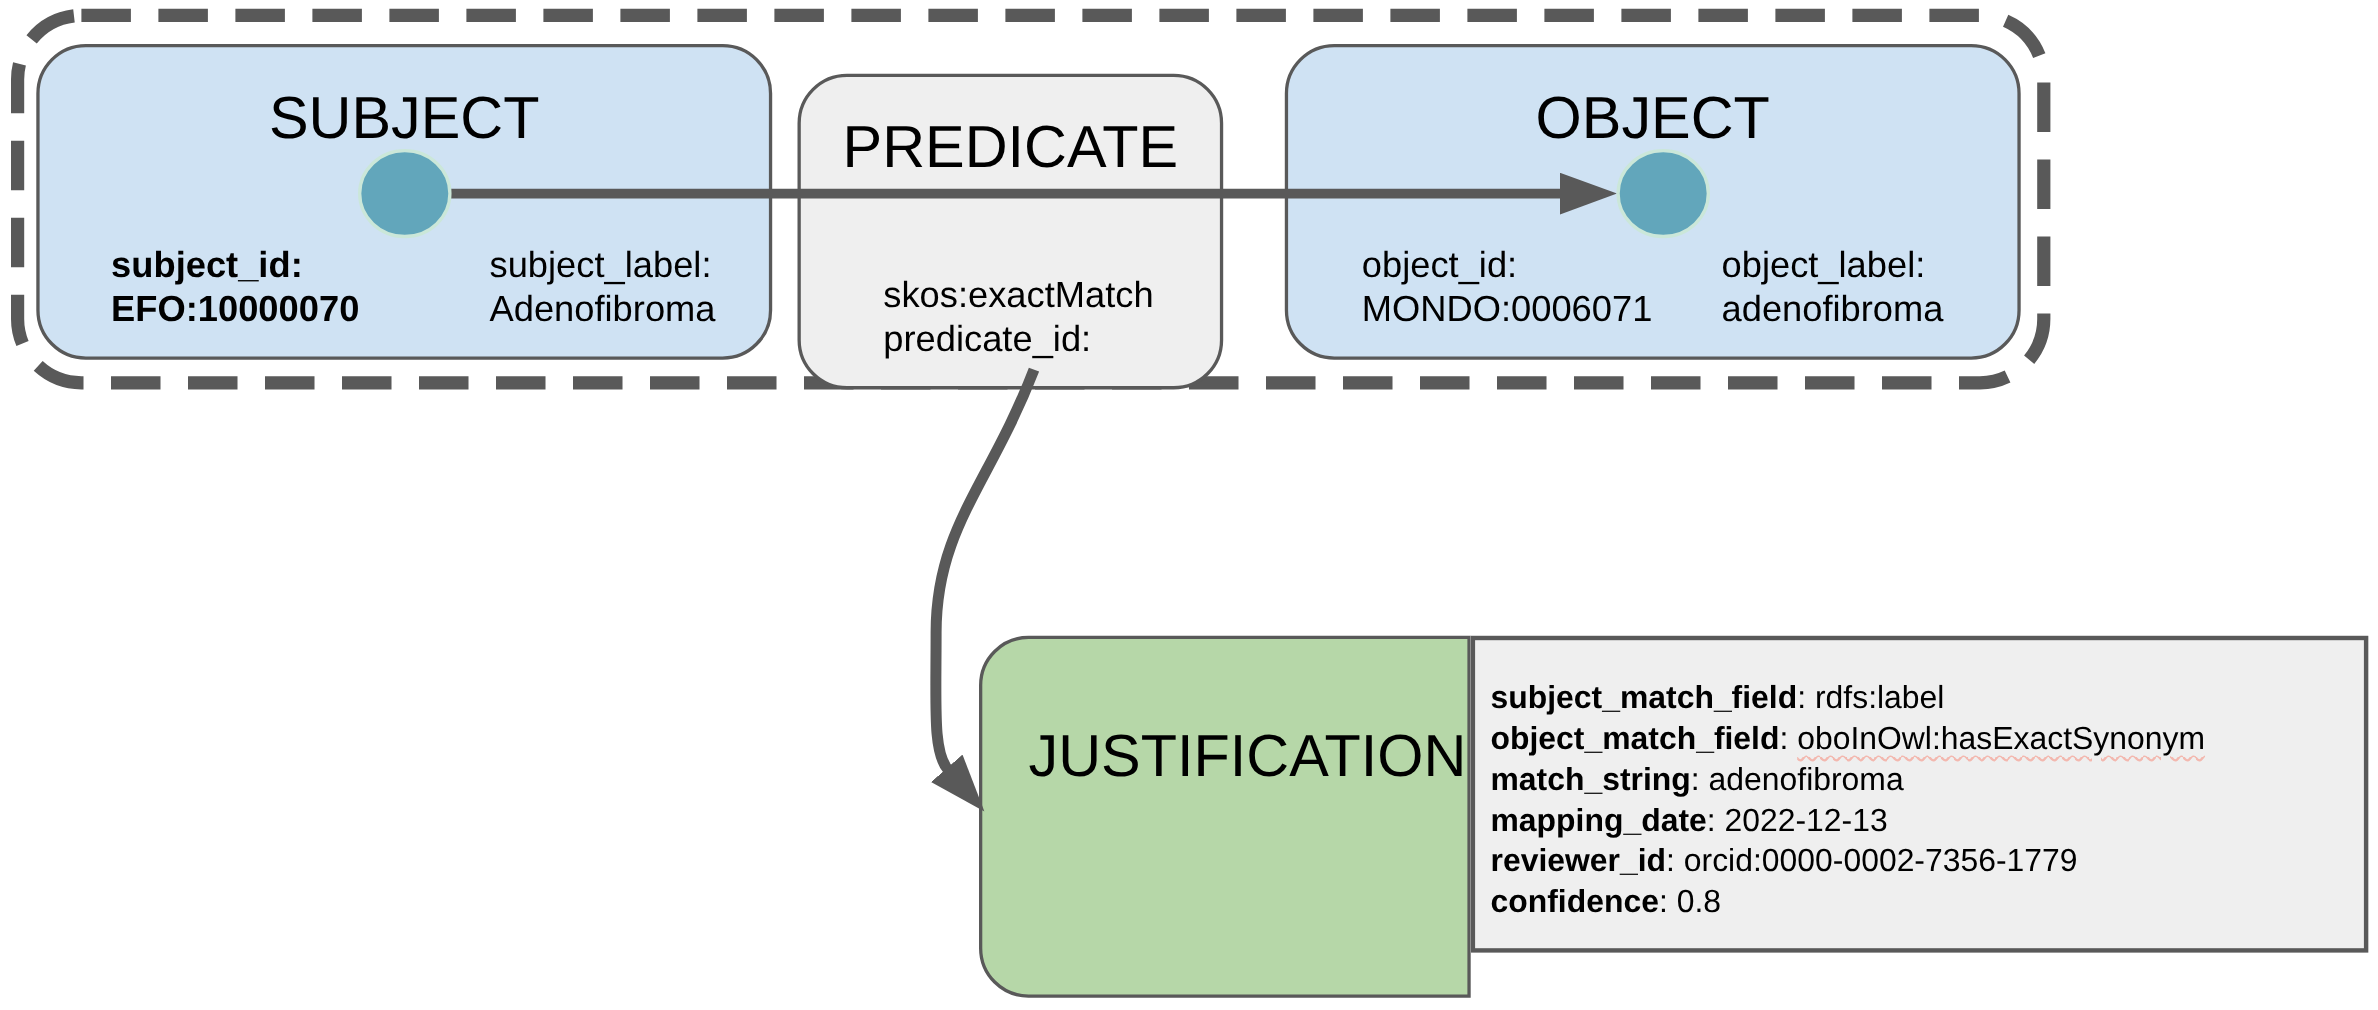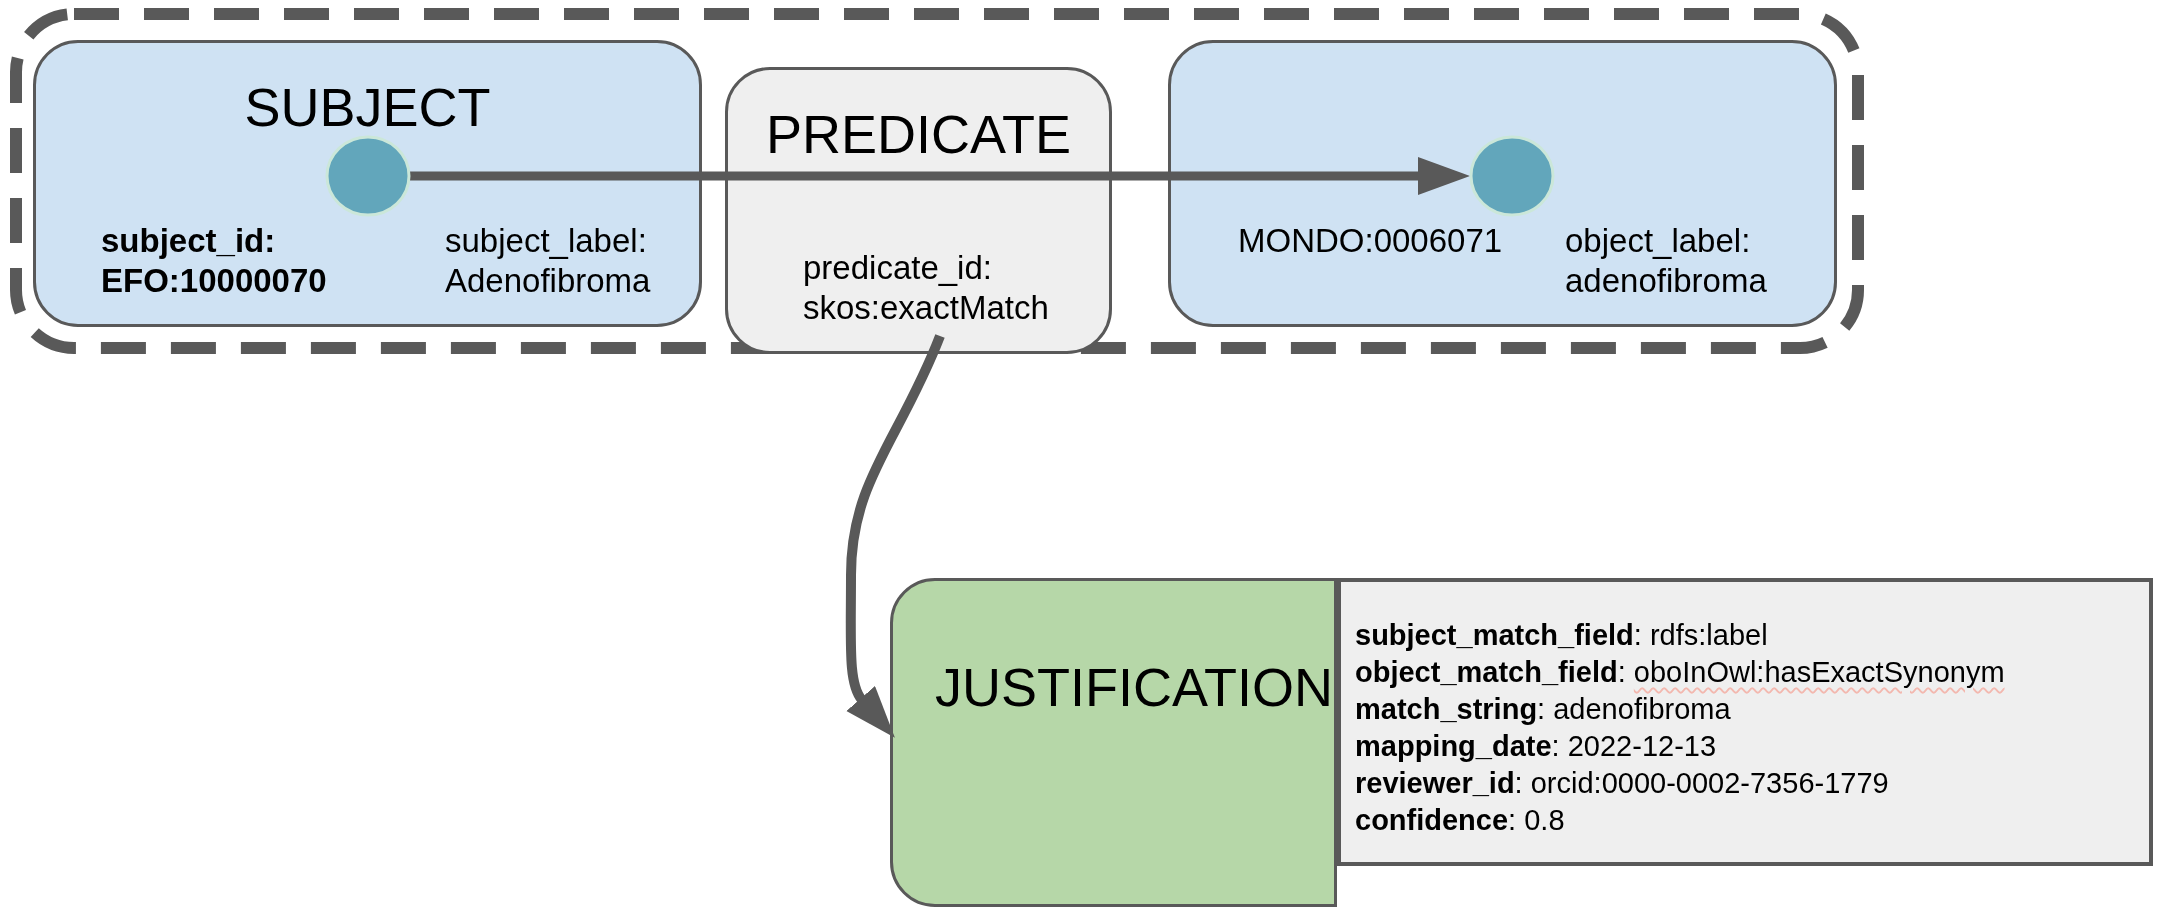--- a/index.html
+++ b/index.html
@@ -64,27 +64,29 @@
     </div>
     <div class="field" style="left:409px;top:178px;">
       <div>subject_label:</div>
       <div>Adenofibroma</div>
     </div>
   </div>
 
   <div class="card predicate" style="left:725px;top:40px;width:387px;height:287px;margin-top:27px;">
     <div class="card-title">PREDICATE</div>
     <div class="field" style="left:75px;top:178px;">
+      <div>skos:exactMatch</div>
       <div>predicate_id:</div>
-      <div>skos:exactMatch</div>
     </div>
   </div>
 
   <div class="card entity" style="left:1168px;top:40px;width:669px;height:287px;">
+    <div class="card-title">OBJECT</div>
     <div class="field" style="left:67px;top:178px;">
+      <div>object_id:</div>
       <div>MONDO:0006071</div>
     </div>
     <div class="field" style="left:394px;top:178px;">
       <div>object_label:</div>
       <div>adenofibroma</div>
     </div>
   </div>
 
   <div class="card justification" style="left:890px;top:578px;width:447px;height:329px;">
     <div class="jtitle">JUSTIFICATION</div>

